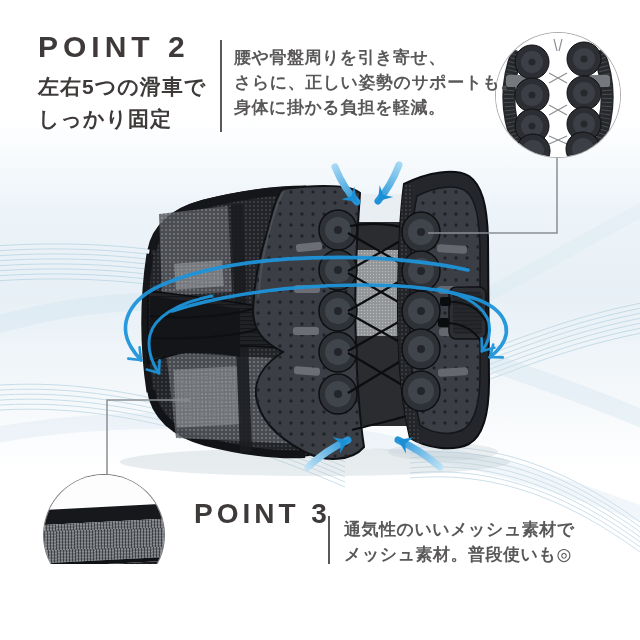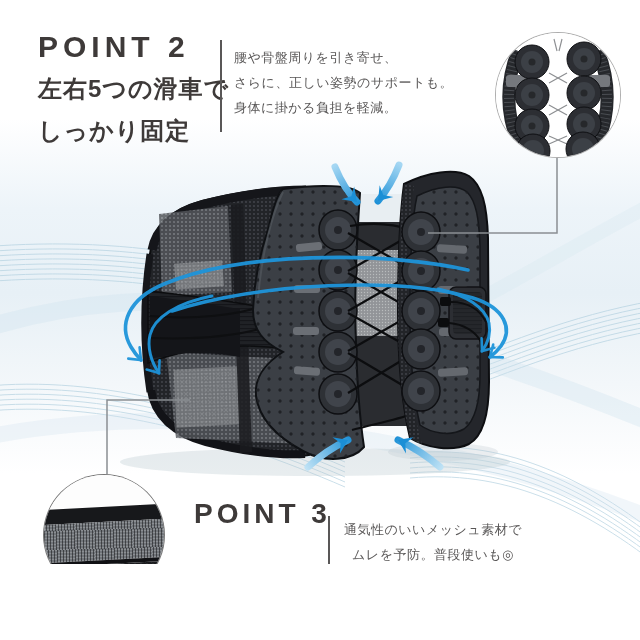--- a/index.html
+++ b/index.html
@@ -5,32 +5,32 @@
   html,body{margin:0;padding:0;background:#fff;}
   .canvas{
     position:relative;width:640px;height:564px;overflow:hidden;
     background:linear-gradient(180deg,#ffffff 0%,#ffffff 21%,#edf4f9 37%,#e7f0f6 52%,#f3f7fa 68%,#ffffff 84%,#ffffff 100%);
     font-family:"Liberation Sans","DejaVu Sans",sans-serif;
   }
   svg.scene{position:absolute;left:0;top:0;}
   
   .pt-block{position:absolute;color:#3e3a39;}
   .pt-en{font-size:30px;font-weight:700;letter-spacing:5px;line-height:1;white-space:nowrap;}
-  .pt-jp{font-size:24px;font-weight:700;letter-spacing:1px;line-height:1.25;white-space:nowrap;}
+  .pt-jp{font-size:21px;font-weight:700;letter-spacing:1px;line-height:1.25;white-space:nowrap;}
   .p2{left:38px;top:32px;}
   .p2 .pt-jp{margin-top:12px;}
   .p3{left:194px;top:500px;}
   .p3 .pt-en{font-size:28px;letter-spacing:4px;}
   .p3 .pt-jp{font-size:19px;margin-top:12px;}
   .vdiv{position:absolute;width:2px;background:#595757;}
   .vdiv1{left:220px;top:40px;height:92px;}
   .vdiv2{left:328px;top:516px;height:60px;}
-  .desc{position:absolute;font-size:13px;line-height:25px;letter-spacing:0.5px;color:#595757;white-space:nowrap;}
+  .desc{position:absolute;font-size:17px;line-height:25px;letter-spacing:0.5px;color:#595757;white-space:nowrap;font-weight:bold;}
   .desc1{left:234px;top:45px;}
-  .desc2{left:344px;top:517px;text-align:center;}
+  .desc2{left:344px;top:517px;}
   
   .inset{position:absolute;border-radius:50%;overflow:hidden;background:#fff;}
   .inset-tr{left:496px;top:33px;width:124px;height:124px;box-shadow:0 0 0 1px #adadad;}
   .inset-bl{left:44px;top:475px;width:120px;height:120px;box-shadow:0 0 0 1px #777;}
   .meshphoto{width:140%;height:110%;margin-left:-20%;margin-top:-2%;transform:rotate(-3deg);display:flex;flex-direction:column;}
   .band-white{height:34px;background:#fdfdfd;}
   .band-black1{height:15px;background:#17181b;border-radius:0 0 18px 18px/0 0 5px 5px;}
   .band-mesh{height:38px;background-color:#72767b;
     background-image:repeating-linear-gradient(90deg,rgba(18,18,20,.55) 0 1px,transparent 1px 3px),
                      repeating-linear-gradient(0deg,rgba(255,255,255,.18) 0 1px,transparent 1px 3px);}
@@ -347,31 +347,31 @@
       <div class="band-black1"></div>
       <div class="band-mesh"></div>
       <div class="band-line"></div>
       <div class="band-black2"></div>
     </div>
   </div>
 
   <div class="pt-block p2">
     <div class="pt-en">POINT 2</div>
     <div class="pt-jp">左右5つの滑車で</div>
-    <div class="pt-jp" style="">しっかり固定</div>
+    <div class="pt-jp" style="margin-top:6px;">しっかり固定</div>
   </div>
   <div class="vdiv vdiv1"></div>
   <div class="desc desc1">
     <div>腰や骨盤周りを引き寄せ、</div>
     <div>さらに、正しい姿勢のサポートも。</div>
     <div>身体に掛かる負担を軽減。</div>
   </div>
 
   <div class="pt-block p3">
     <div class="pt-en">POINT 3</div>
   </div>
   <div class="vdiv vdiv2"></div>
   <div class="desc desc2">
     <div>通気性のいいメッシュ素材で</div>
-    <div>ムレを予防。普段使いも◎</div>
+    <div>メッシュ素材。普段使いも◎</div>
   </div>
 
 </div>
 
 </body></html>

